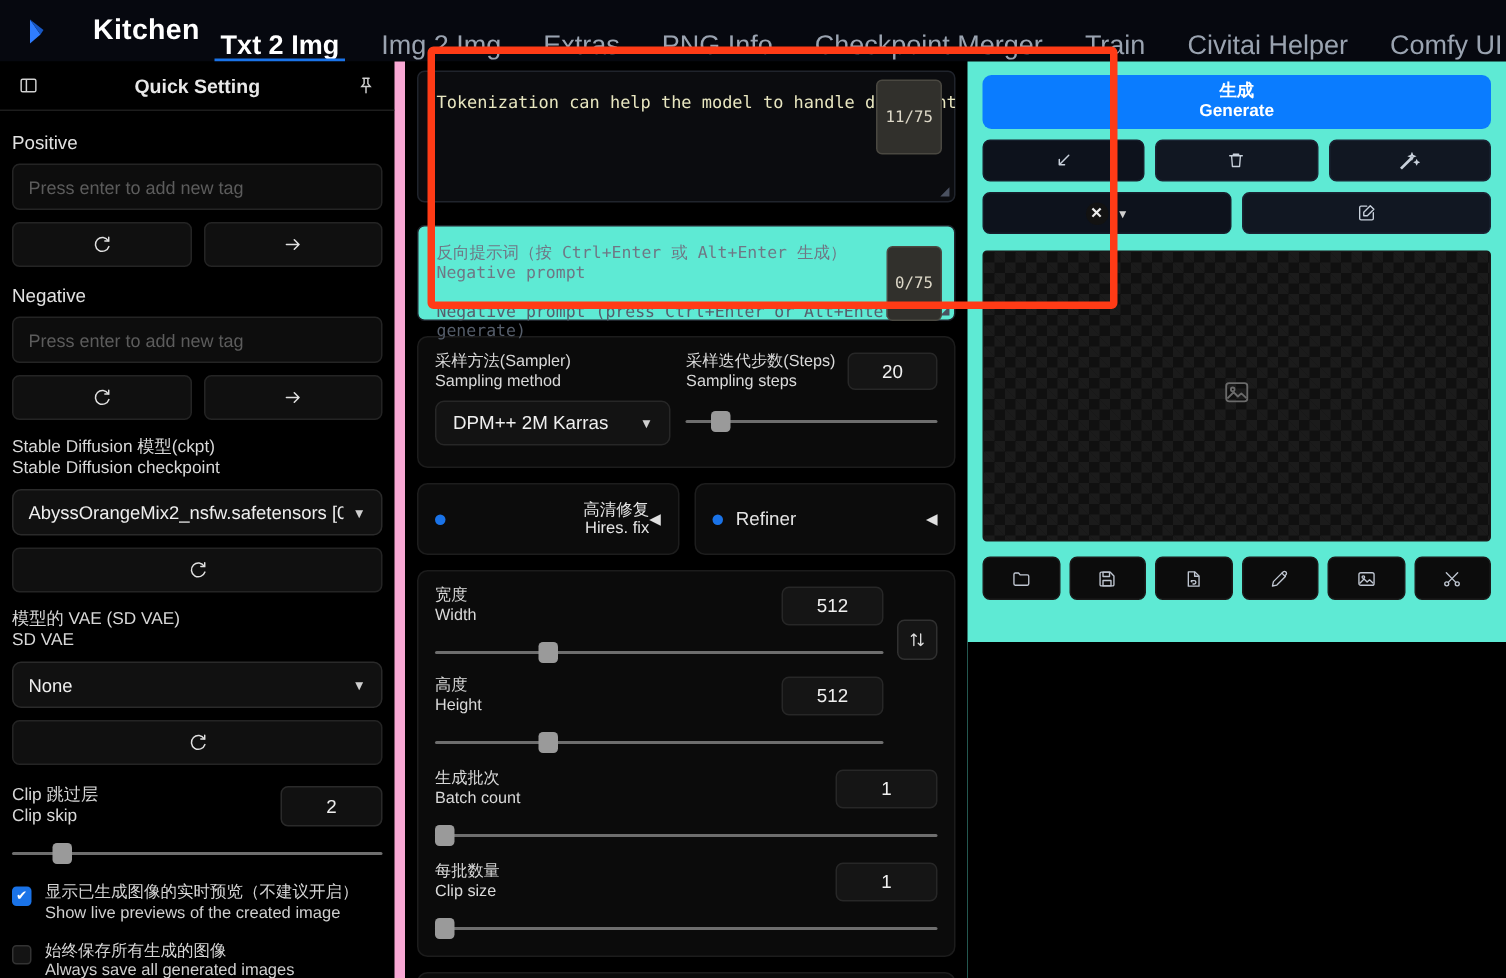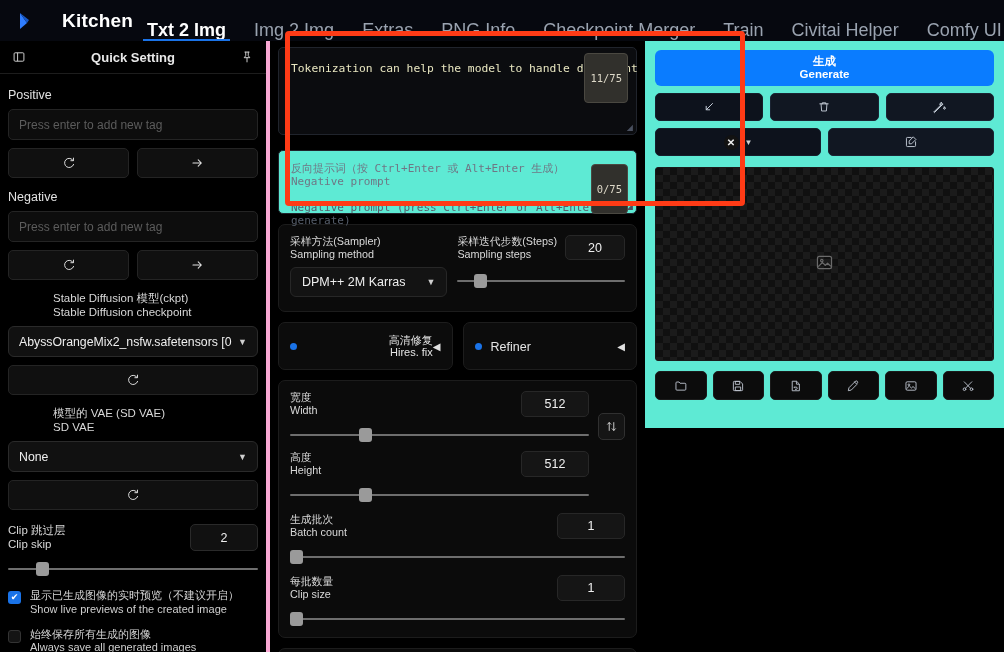--- a/index.html
+++ b/index.html
@@ -35,42 +35,42 @@
   .nav-dots { color:#8d95a3; font-size:14px; padding:0 8px; cursor:pointer; letter-spacing:1px;}
   .hdr-icons { display:flex; align-items:center; gap:4px; margin-left:auto; padding-right:12px; }
   .hdr-icon {
     width:24px; height:24px; display:flex; align-items:center; justify-content:center;
     color:#c3c9d4; cursor:pointer;
   }
 
   
   .sidebar {
     position:absolute; top:41px; left:0; width:270px; height:611px;
-    background:#000; border-right:4px solid #f9a8d4;
+    background:#000; border-right:7px solid #f9a8d4;
     overflow:hidden;
   }
   .qs-head {
     height:33px; display:flex; align-items:center; padding:0 8px;
     border-bottom:1px solid #1d1d1d; position:relative;
   }
   .qs-title { flex:1; text-align:center; color:#e8e8e8; font-size:13px; font-weight:600; }
   .qs-btn { width:22px; height:22px; display:flex; align-items:center; justify-content:center; color:#d0d0d0; cursor:pointer;}
   .sb-body { padding:10px 8px 0 8px; }
   .sb-label { color:#e2e2e2; font-size:12.5px; margin:4px 0 7px 0; }
   .sb-input {
     height:31px; background:#0d0d0d; border:1px solid #242424; border-radius:5px;
     display:flex; align-items:center; padding:0 10px;
     color:#5c5c5c; font-size:12px;
   }
   .sb-row2 { display:flex; gap:8px; margin-top:8px; }
   .sb-bbtn {
     flex:1; height:30px; background:#101010; border:1px solid #242424; border-radius:5px;
     display:flex; align-items:center; justify-content:center; color:#e0e0e0; cursor:pointer;
   }
-  .sb-cap { margin-top:12px; line-height:1.18;margin-left:45px; }
+  .sb-cap { margin-top:12px; line-height:1.18; }
   .sb-cap .cn { color:#d8d8d8; font-size:11.5px; display:block; }
   .sb-cap .en { color:#d8d8d8; font-size:11.5px; display:block; }
   .sb-select {
     margin-top:7px; height:31px; background:#111; border:1px solid #2a2a2a; border-radius:6px;
     display:flex; align-items:center; padding:0 10px; cursor:pointer;
   }
   .sb-select span.val { color:#eee; font-size:12.3px; flex:1; overflow:hidden; white-space:nowrap; }
   .caret { color:#cfcfcf; font-size:9px; margin-left:6px; }
   .sb-wide-btn {
     margin-top:8px; height:30px; background:#101010; border:1px solid #242424; border-radius:5px;

